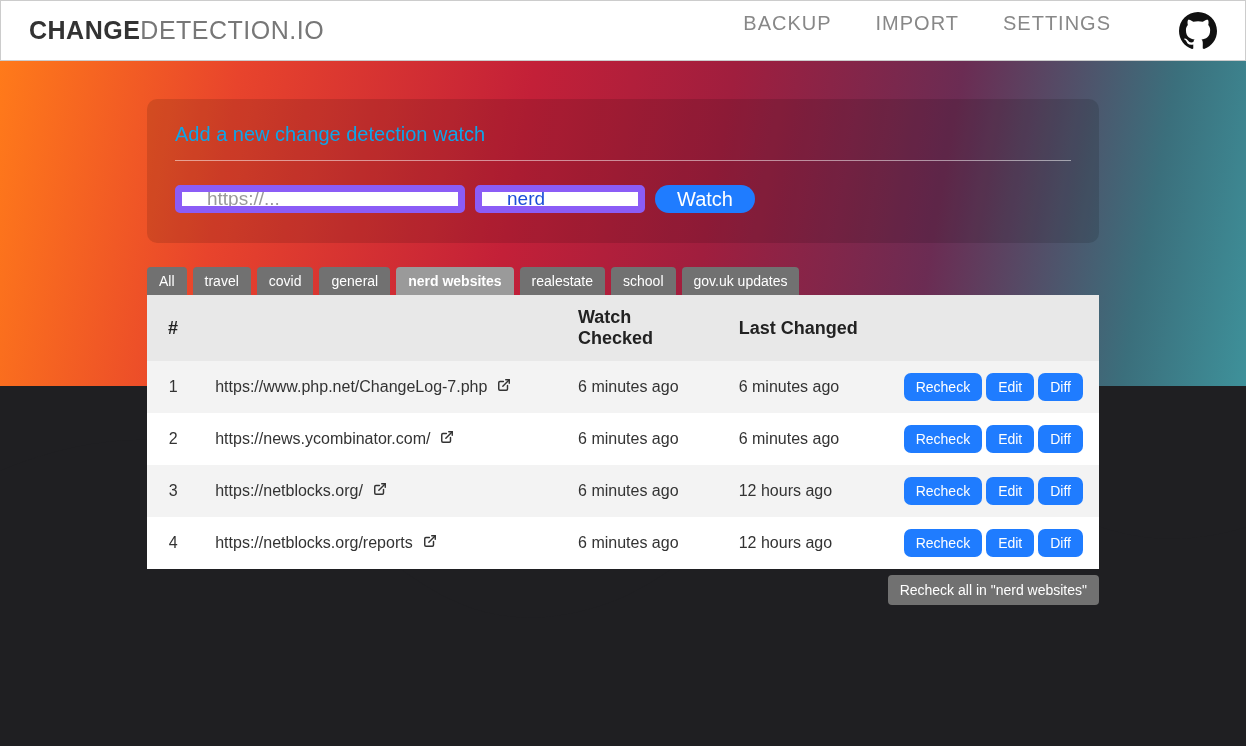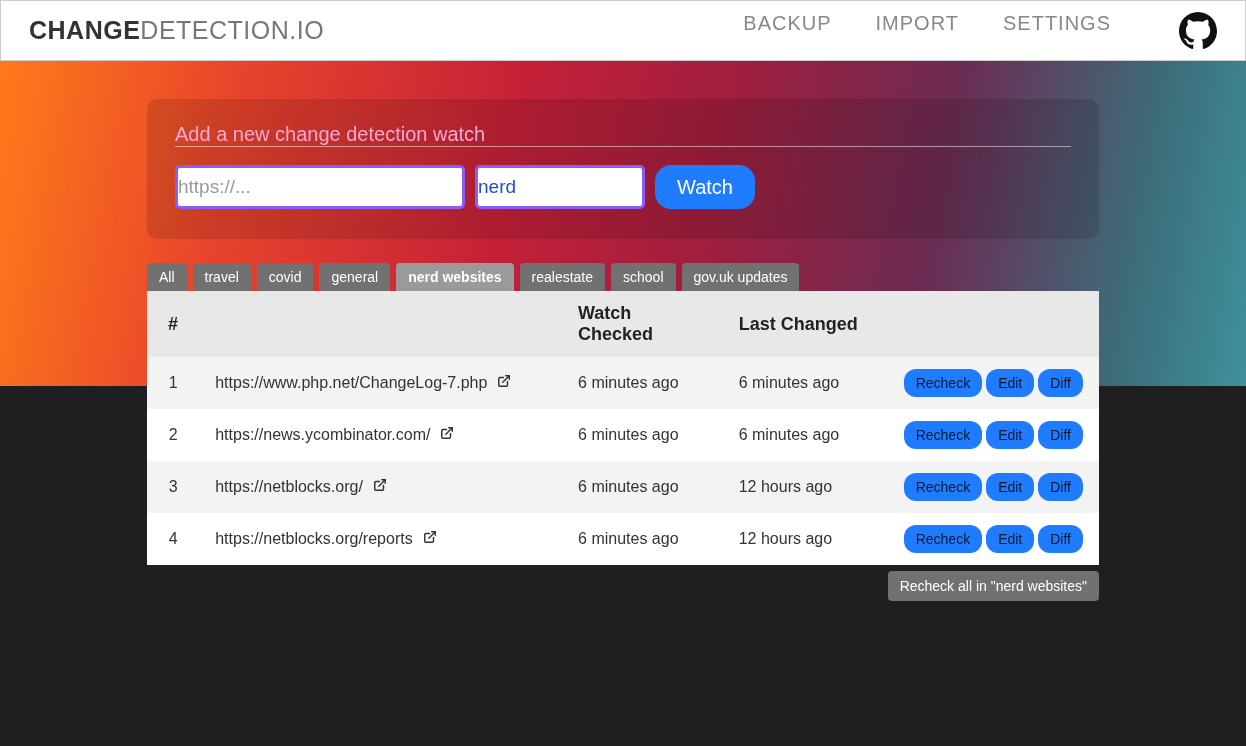--- a/index.html
+++ b/index.html
@@ -70,36 +70,37 @@
     width: 952px;
     margin: 0 auto;
   }
 
   .add-box {
     background: rgba(0,0,0,0.12);
     border-radius: 10px;
     padding: 24px 28px 30px 28px;
   }
   .add-title {
-    color: #f9a8d4;
+    color: #0ea5e9;
     font-size: 20px;
     font-weight: 400;
+    padding-bottom: 14px;
     border-bottom: 1px solid rgba(255,255,255,0.5);
-    margin-bottom: 18px;
+    margin-bottom: 24px;
   }
   .add-row {
     display: flex;
     gap: 10px;
     align-items: stretch;
   }
   .add-row input {
-    height: 44px;
-    border: 3px solid #8b5cf6;
+    height: 28px;
+    border: 7px solid #8b5cf6;
     border-radius: 5px;
-    padding: 0 0;
+    padding: 0 25px;
     font-size: 19px;
     outline: none;
   }
   .url-input { width: 290px; color: #333; }
   .url-input::placeholder { color: #999; }
   .tag-input { width: 170px; color: #1d4ed8; }
   .watch-btn {
     background: #1f7cff;
     color: #fff;
     border: none;
@@ -150,23 +151,23 @@
   .table tbody tr:nth-child(even) { background: #fff; }
   .col-idx { width: 54px; text-align: center; }
   .col-url { width: 380px; }
   .col-check { width: 170px; }
   .col-change { width: 170px; }
   .col-actions { text-align: right; white-space: nowrap; }
   .ext-icon { display: inline-block; margin-left: 10px; vertical-align: middle; }
   .ext-icon svg { width: 14px; height: 14px; stroke: #333; }
   .action-btn {
     background: #1f7cff;
-    color: #0f172a;
+    color: #ffffff;
     border: none;
-    border-radius: 12px;
+    border-radius: 7px;
     padding: 6px 12px;
     font-size: 14px;
     cursor: pointer;
     margin-left: 4px;
   }
   .recheck-all-wrap {
     display: flex;
     justify-content: flex-end;
     margin-top: 6px;
   }

